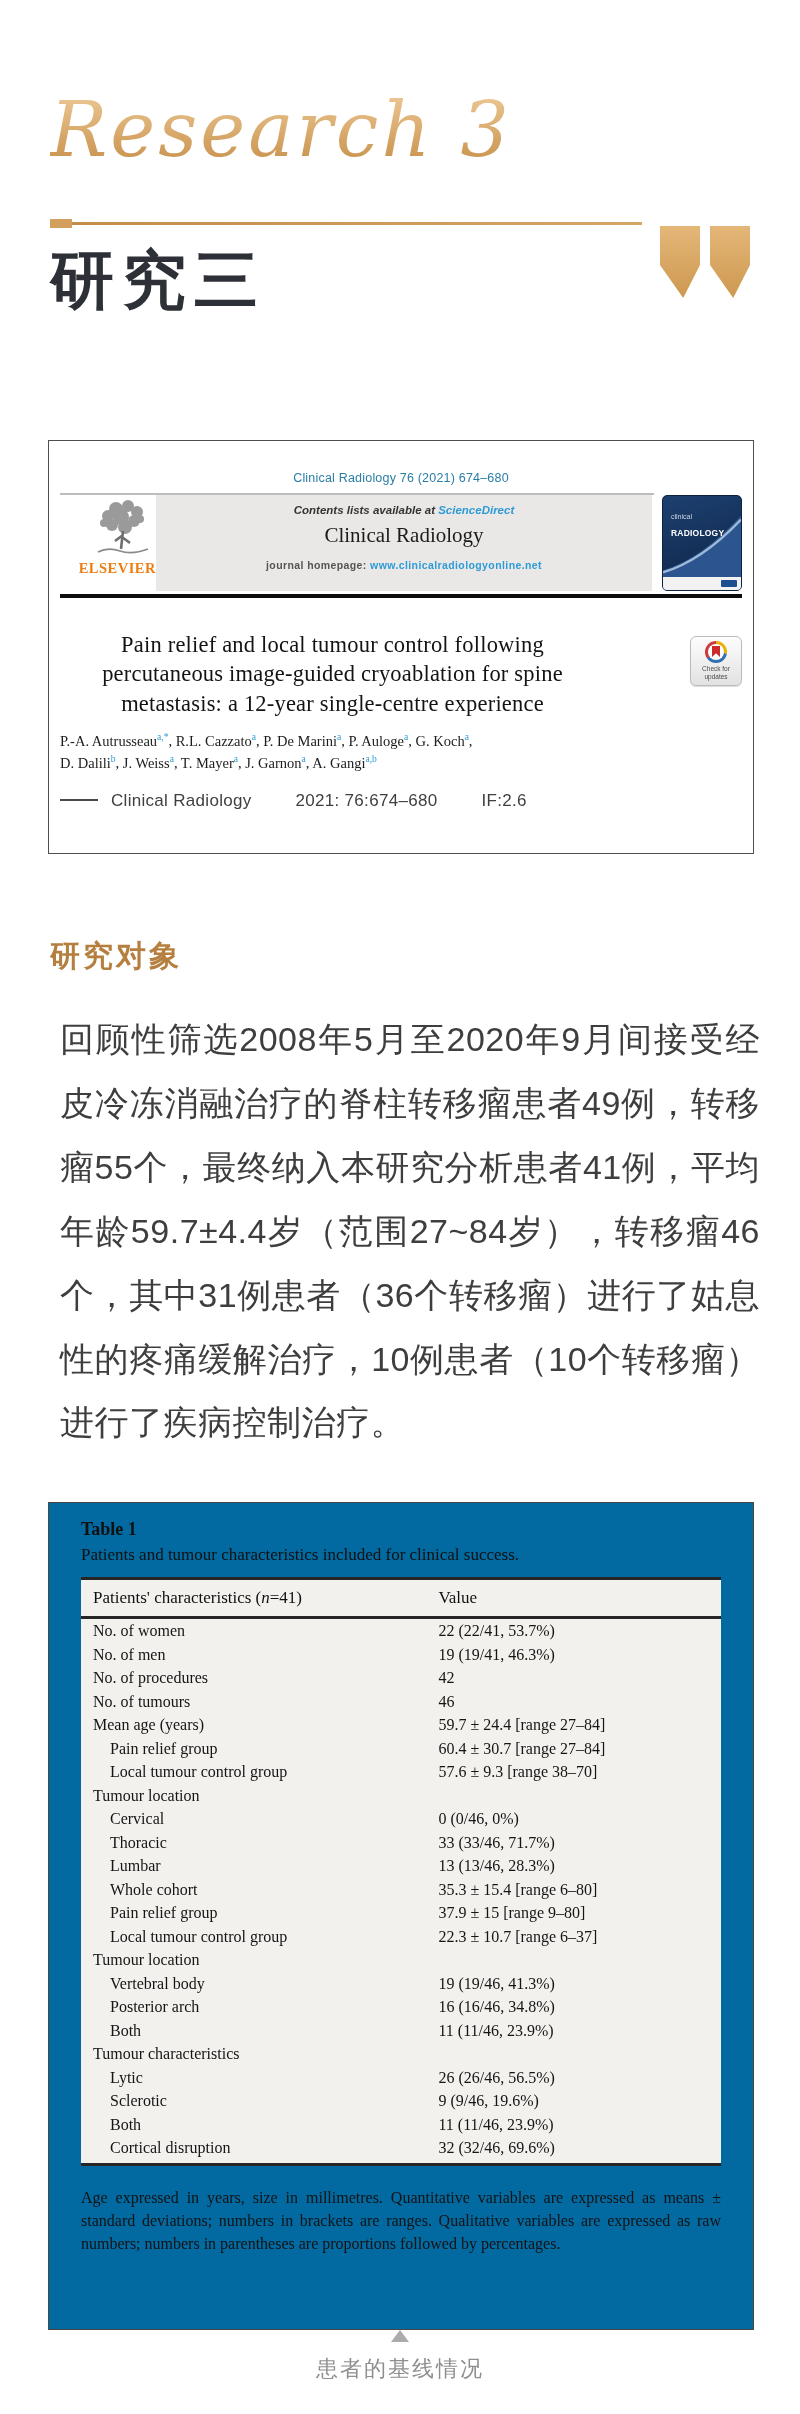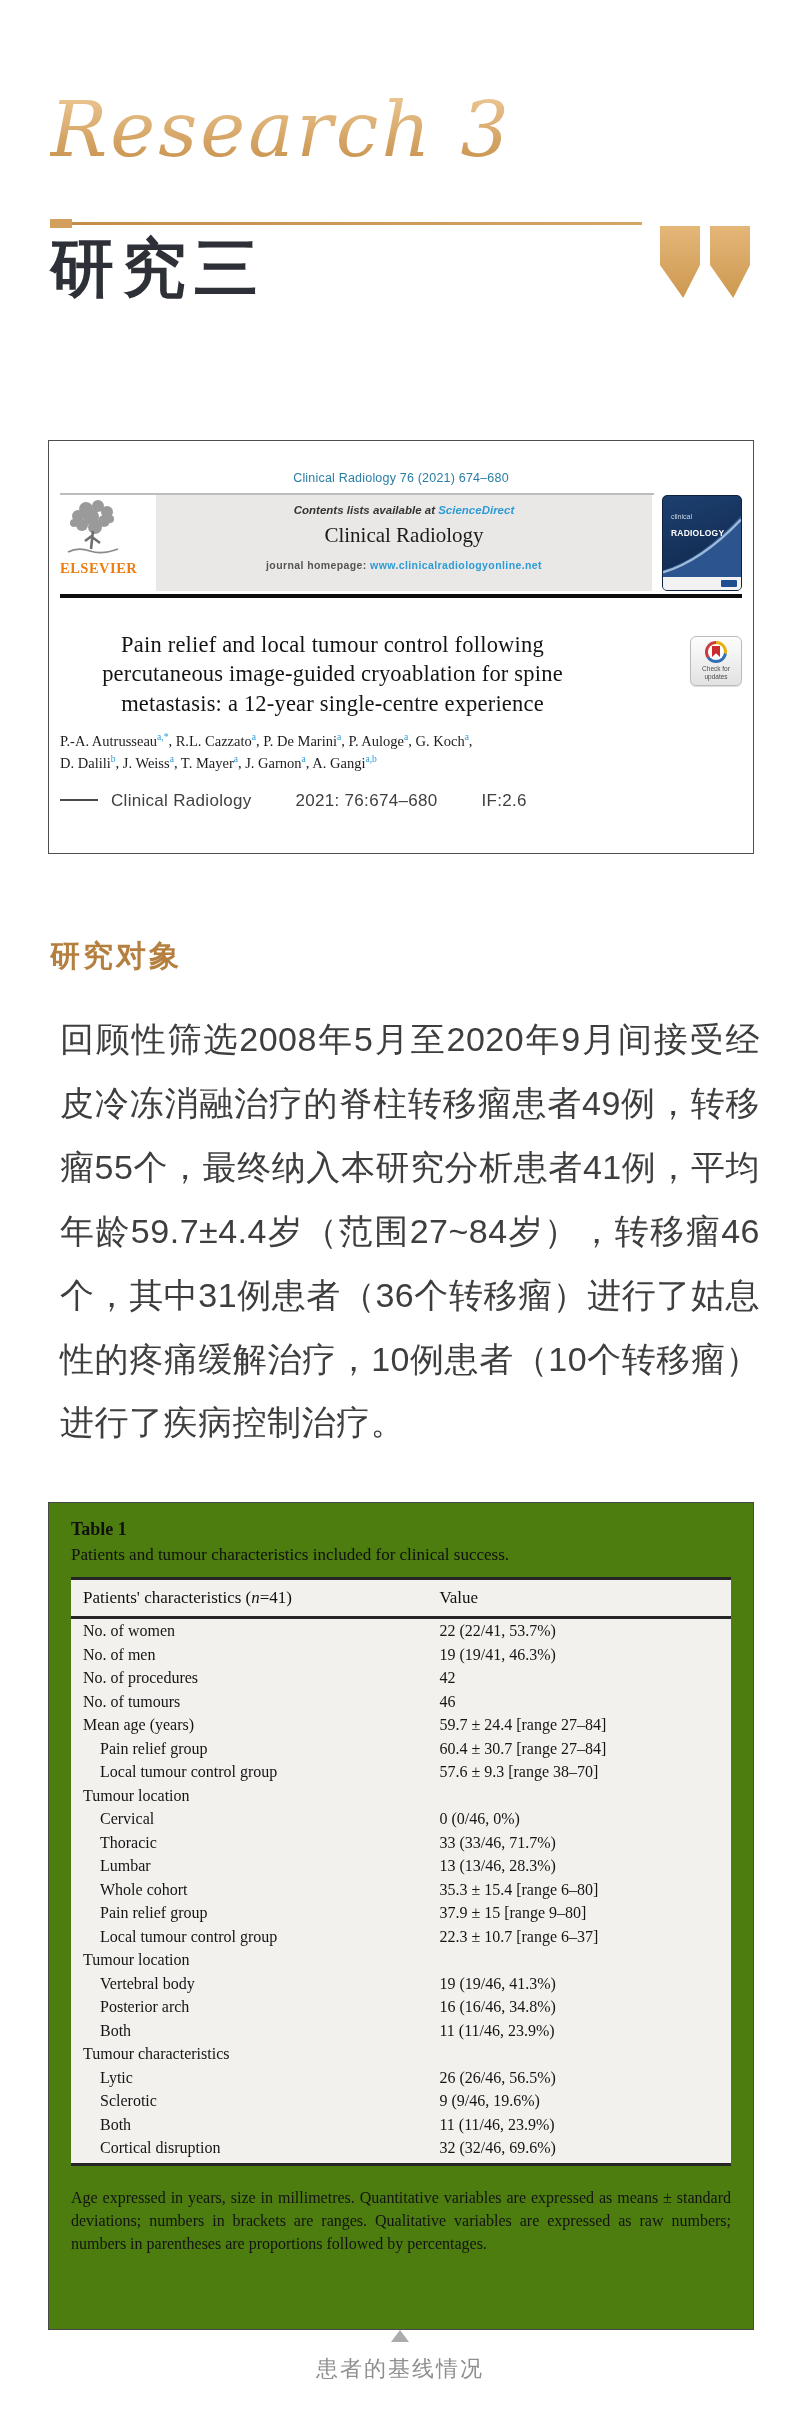--- a/index.html
+++ b/index.html
@@ -15,31 +15,31 @@
     -webkit-text-fill-color:transparent; }
   .head-block { position:absolute; top:222px; left:50px; right:50px; }
   .gold-line { position:relative; height:3px; margin-right:108px;
     background:linear-gradient(90deg,#c38c49,#d6a665); }
   .gold-line::before { content:""; position:absolute; left:0; top:-3px; width:22px; height:9px;
     background:#d2a05c; }
   .quote { position:absolute; right:0; top:4px; display:flex; gap:10px; }
   .quote span { width:40px; height:72px;
     background:linear-gradient(180deg,#e4b678,#cd9950);
     clip-path:polygon(0 0,100% 0,100% 54%,58% 100%,0 54%); }
-  .cn-title { margin-top:6px; display:inline-block;
+  .cn-title { margin-top:18px; display:inline-block;
     font:700 64px/1.15 "DejaVu Serif","Liberation Serif",serif;
     color:#2e3037; letter-spacing:8px; }
 
   
   .journal-card { position:absolute; top:440px; left:48px; width:706px; height:414px;
     border:1px solid #4f4f4f; background:#fff; padding:0 11px; }
   .j-ref { margin-top:30px; text-align:center; font-size:12.5px; color:#2a7da6; letter-spacing:.2px; }
   .j-rule { height:2px; background:#bdbdbd; margin-top:8px; margin-right:88px; }
   .j-banner { display:flex; height:96px; }
-  .j-logo { width:96px; display:flex; flex-direction:column; align-items:flex-start; justify-content:flex-start; padding-top:2px; }
+  .j-logo { width:96px; display:flex; flex-direction:column; align-items:flex-end; justify-content:flex-start; padding-top:2px; }
   .elsevier-word { font:700 14.5px "Liberation Serif",serif; color:#ee7d11; letter-spacing:.5px; margin-top:1px; }
   .j-box { flex:1; background:#e9e8e7; text-align:center; padding:9px 6px 6px; }
   .j-contents { font-size:11.5px; font-weight:700; color:#333;font-style:italic; }
   .j-contents .lnk { color:#2e9bd6; }
   .j-name { font:400 21px "Liberation Serif",serif; color:#1b1b1b; margin-top:7px; }
   .j-home { font-size:10.5px; font-weight:700; color:#555; margin-top:11px; letter-spacing:.4px; }
   .j-home .lnk { color:#2e9bd6; }
   .j-cover { width:80px; margin-left:10px; position:relative; }
   .cover-body { position:absolute; inset:0 0 0 0; background:linear-gradient(160deg,#1d4070,#122c52 70%);
     border-radius:5px; overflow:hidden; border:1px solid #0e2240; }
@@ -71,21 +71,21 @@
   .cite-part { margin-right:44px; }
 
   
   .sec-heading { position:absolute; top:936px; left:50px;
     font:700 30px "DejaVu Serif","Liberation Serif",serif; color:#b5803f; letter-spacing:3px; }
   .paragraph { position:absolute; top:1008px; left:60px; width:700px;
     font-size:34px; line-height:1.88; color:#3e3e3e; text-align:justify; letter-spacing:.5px; }
 
   
   .table-card { position:absolute; top:1502px; left:48px; width:706px; height:828px;
-    border:1px solid #474747; background:#4d7c0f; padding:16px 22px 18px; }
+    border:1px solid #474747; background:#0369a1; padding:16px 32px 18px; }
   .t-label1 { font:700 18px "Liberation Serif",serif; color:#101010; }
   .t-caption { font:400 17px "Liberation Serif",serif; color:#101010; margin-top:5px; }
   .t-table { margin-top:12px; background:#f3f1ed; border-top:3px solid #262626; border-bottom:3px solid #262626;
     padding-bottom:3px; }
   .t-head { display:flex; padding:8px 0 8px 12px; border-bottom:3px solid #262626;
     font:400 17px "Liberation Serif",serif; color:#101010; }
   .t-head .c1 { flex:0 0 55%; }
   .t-row { display:flex; padding-left:12px; font:400 16px/23.5px "Liberation Serif",serif; color:#151515; }
   .t-row .c1 { flex:0 0 55%; }
   .t-row.sub .c1 { padding-left:17px; }

